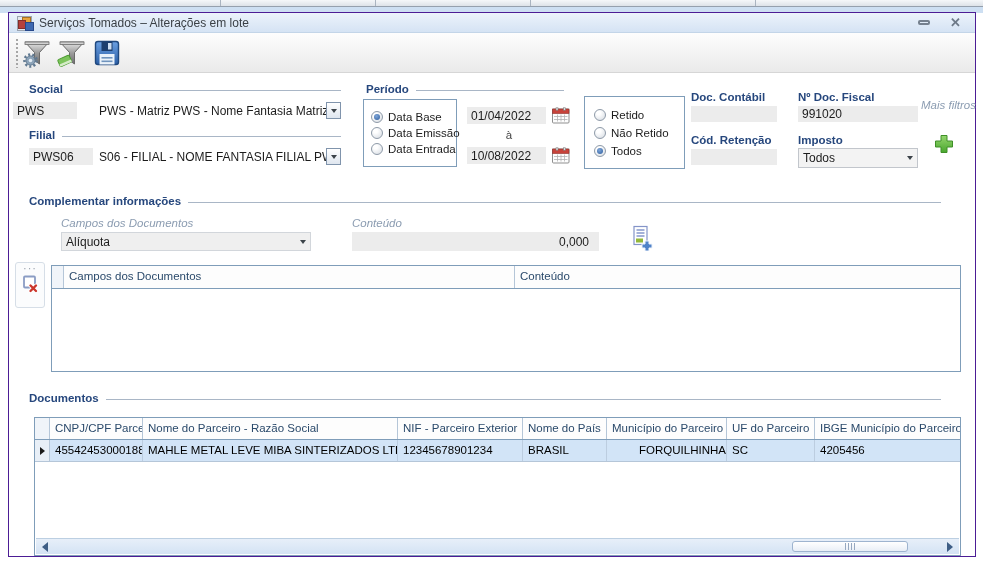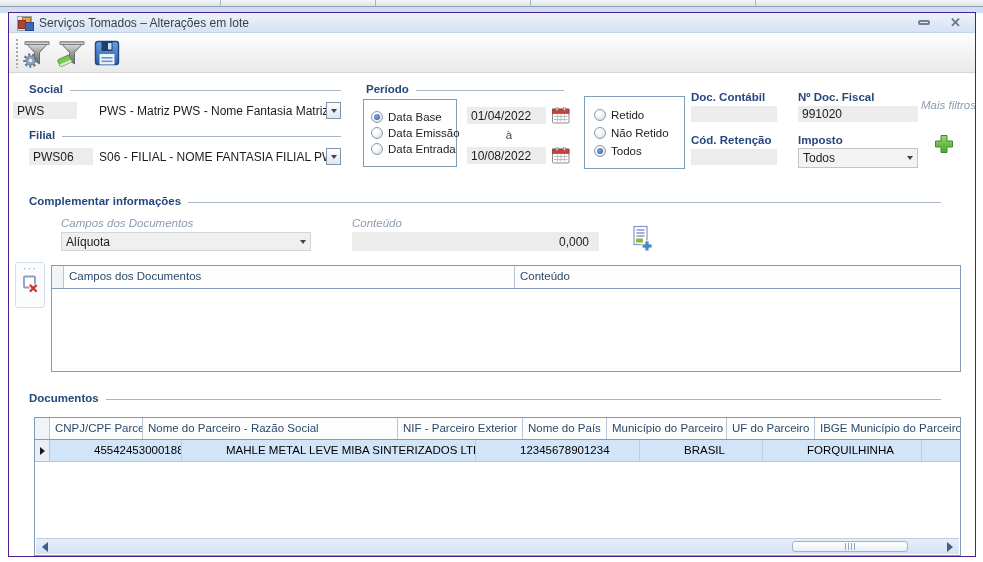--- a/index.html
+++ b/index.html
@@ -61,21 +61,21 @@
   .radio-lbl{font-size:11.5px;color:#1c1c1c;white-space:nowrap;}
   .groupbox{border:1px solid #7f9db9;background:#fff;box-sizing:border-box;display:flex;flex-direction:column;justify-content:center;}
 
   
   .grid{border:1px solid #7f9db9;background:#fff;box-sizing:border-box;overflow:hidden;}
   .g-head{display:flex;background:#fdfdfd;border-bottom:1px solid #7f9db9;box-sizing:border-box;}
   .g-hcell{font-size:11.5px;color:#2b4a6b;padding:4px 0 0 5px;border-right:1px solid #b5c6d8;box-sizing:border-box;white-space:nowrap;overflow:hidden;}
   .g-hcell:last-child{border-right:none;}
   .g-selcell{background:#f0f4f9;border-right:1px solid #b5c6d8;box-sizing:border-box;display:flex;align-items:center;justify-content:center;}
   .g-row{display:flex;background:#d2e4f7;border-bottom:1px solid #b5c6d8;box-sizing:border-box;}
-  .g-cell{font-size:11.5px;color:#000;padding:4px 0 0 5px;border-right:1px solid #bccde0;box-sizing:border-box;white-space:nowrap;overflow:hidden;margin-left:39px;}
+  .g-cell{font-size:11.5px;color:#000;padding:4px 0 0 5px;border-right:1px solid #bccde0;box-sizing:border-box;white-space:nowrap;overflow:hidden;}
   .g-cell:last-child{border-right:none;}
   .tri-right{width:0;height:0;border-top:4px solid transparent;border-bottom:4px solid transparent;border-left:5px solid #1a1a1a;}
 
   
   .hscroll{position:absolute;left:1px;right:1px;bottom:1px;height:16px;background:linear-gradient(#e7eff9,#d4e3f4);border-top:1px solid #bccfe2;box-sizing:border-box;}
   .sb-arrow{position:absolute;top:3px;width:0;height:0;}
   .sb-left{left:6px;border-top:5px solid transparent;border-bottom:5px solid transparent;border-right:6px solid #3f5f86;}
   .sb-right{right:6px;border-top:5px solid transparent;border-bottom:5px solid transparent;border-left:6px solid #3f5f86;}
   .sb-thumb{position:absolute;top:2px;height:11px;background:linear-gradient(#ffffff,#e8eef6);border:1px solid #9eb4cf;border-radius:3px;box-sizing:border-box;display:flex;align-items:center;justify-content:center;}
   .sb-grip{width:10px;height:7px;background:repeating-linear-gradient(90deg,#96a8c0 0 1px,transparent 1px 3px);}
@@ -357,21 +357,21 @@
       <div class="g-hcell" style="flex:1;">IBGE Município do Parceiro</div>
     </div>
     <div class="g-row" style="height:22px;">
       <div class="g-selcell" style="width:15px;flex:0 0 auto;background:#e8eff7;">
           <span class="tri-right"></span>
         </div>
       <div class="g-cell" style="width:93px;flex:0 0 auto;">45542453000188</div>
       <div class="g-cell" style="width:255px;flex:0 0 auto;">MAHLE METAL LEVE MIBA SINTERIZADOS LTDA</div>
       <div class="g-cell" style="width:125px;flex:0 0 auto;">12345678901234</div>
       <div class="g-cell" style="width:84px;flex:0 0 auto;">BRASIL</div>
-      <div class="g-cell" style="width:120px;flex:0 0 auto;">FORQUILHINHA</div>
+      <div class="g-cell" style="width:120px;flex:0 0 auto;text-align:right;">FORQUILHINHA</div>
       <div class="g-cell" style="width:88px;flex:0 0 auto;">SC</div>
       <div class="g-cell" style="flex:1;">4205456</div>
     </div>
 
     <div class="hscroll">
       <div class="sb-arrow sb-left"></div>
       <div class="sb-thumb" style="left:756px;width:116px;">
         <div class="sb-grip"></div>
       </div>
       <div class="sb-arrow sb-right"></div>

